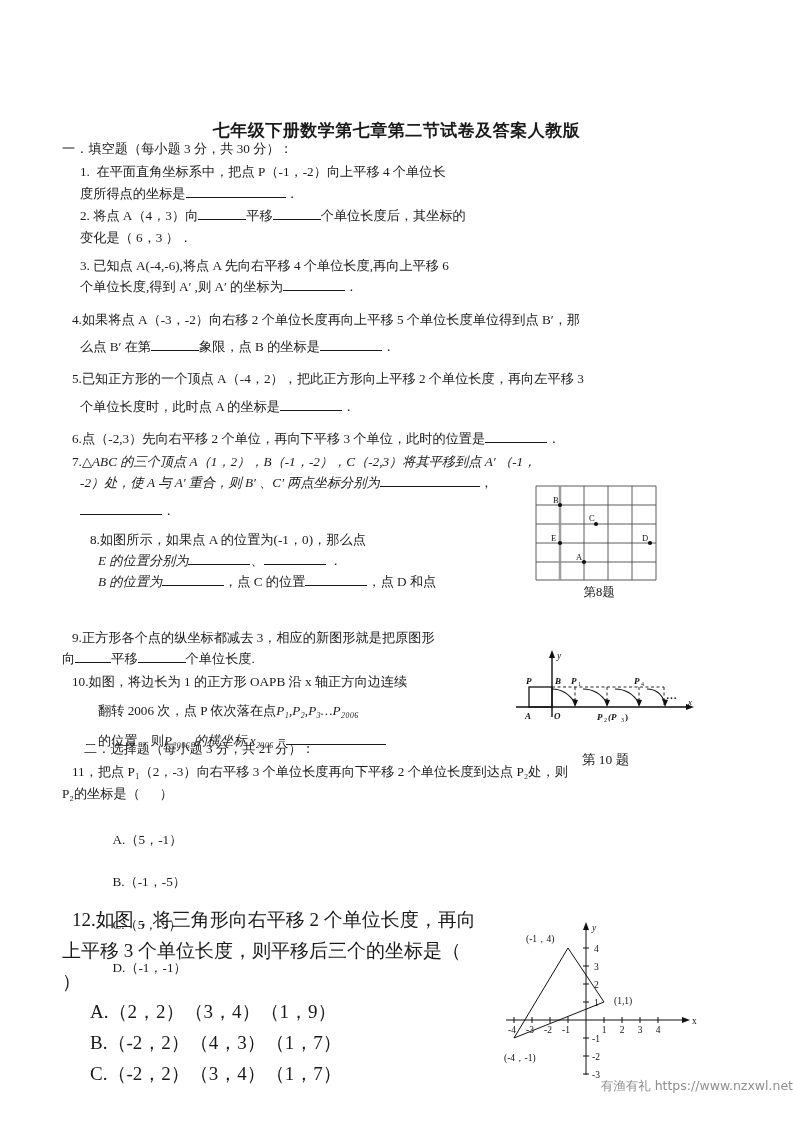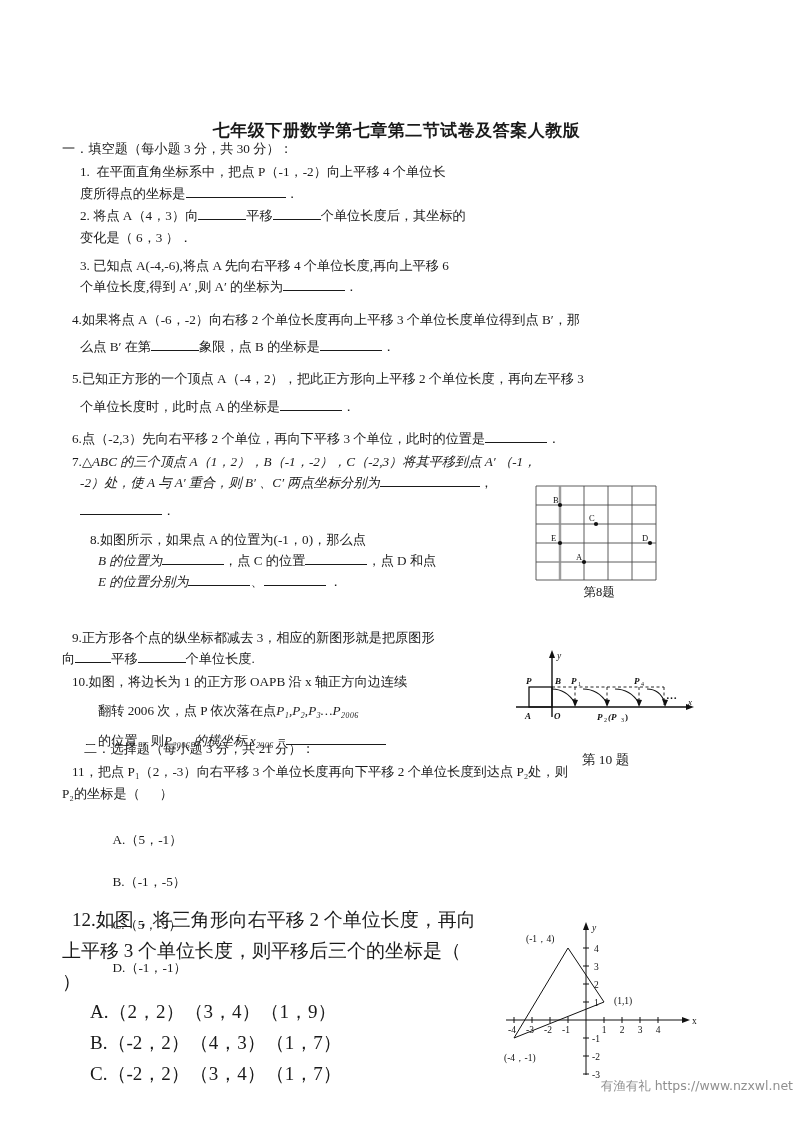--- a/index.html
+++ b/index.html
@@ -129,43 +129,43 @@
       <span class="ln i1"><span>2.</span>&nbsp;<span>将点 A（4，3）向</span><span class="blank b-sm"></span><span>平移</span><span class="blank b-sm"></span><span>个单位长度后，其坐标的</span></span>
       <span class="ln i1"><span>变化是（ 6，3 ）．</span></span>
     </div>
 
     <div class="q gap-sm">
       <span class="ln i1"><span>3.</span>&nbsp;<span>已知点 A(-4,-6),将点 A 先向右平移 4 个单位长度,再向上平移 6</span></span>
       <span class="ln i1"><span>个单位长度,得到 A′ ,则 A′ 的坐标为</span><span class="blank b-md"></span><span>．</span></span>
     </div>
 
     <div class="q gap-md">
-      <span class="ln i2"><span>4.</span><span>如果将点 A（-6，-2）向右移 2 个单位长度再向上平移 3 个单位长度单位得到点 B′，那</span></span>
+      <span class="ln i2"><span>4.</span><span>如果将点 A（-3，-2）向右移 2 个单位长度再向上平移 5 个单位长度单位得到点 B′，那</span></span>
       <span class="ln i1" style="margin-top:6px;"><span>么点 B′ 在第</span><span class="blank b-sm"></span><span>象限，点 B 的坐标是</span><span class="blank b-md"></span><span>．</span></span>
     </div>
 
     <div class="q gap-md">
       <span class="ln i2"><span>5.</span><span>已知正方形的一个顶点 A（-4，2），把此正方形向上平移 2 个单位长度，再向左平移 3</span></span>
       <span class="ln i1" style="margin-top:6px;"><span>个单位长度时，此时点 A 的坐标是</span><span class="blank b-md"></span><span>．</span></span>
     </div>
 
     <div class="q gap-md">
       <span class="ln i2"><span>6.</span><span>点（-2,3）先向右平移 2 个单位，再向下平移 3 个单位，此时的位置是</span><span class="blank b-md"></span><span>．</span></span>
     </div>
 
     <div class="q">
       <span class="ln i2"><span>7.</span><span class="it">△ABC 的三个顶点 A（1，2），B（-1，-2），C（-2,3）将其平移到点 A′ （-1，</span></span>
       <span class="ln i1"><span class="it">-2）处，使 A 与 A′ 重合，则 B′ 、C′ 两点坐标分别为</span><span class="blank b-xl"></span><span>，</span></span>
       <span class="ln i1" style="margin-top:7px;"><span class="blank b-lg"></span><span>．</span></span>
     </div>
 
     <div class="q gap-sm">
       <span class="ln" style="padding-left:28px;"><span>8.</span><span>如图所示，如果点 A 的位置为(-1，0)，那么点</span></span>
+      <span class="ln" style="padding-left:36px;"><span class="it">E 的位置分别为</span><span class="blank b-md"></span><span>、</span><span class="blank b-md"></span>&nbsp;<span>．</span></span>
       <span class="ln" style="padding-left:36px;"><span class="it">B 的位置为</span><span class="blank b-md"></span><span>，点 C 的位置</span><span class="blank b-md"></span><span>，点 D 和点</span></span>
-      <span class="ln" style="padding-left:36px;"><span class="it">E 的位置分别为</span><span class="blank b-md"></span><span>、</span><span class="blank b-md"></span>&nbsp;<span>．</span></span>
     </div>
 
     <div class="q" style="margin-top:34px;">
       <span class="ln i2"><span>9.</span><span>正方形各个点的纵坐标都减去 3，相应的新图形就是把原图形</span></span>
       <span class="ln i0"><span>向</span><span class="blank b-xs"></span><span>平移</span><span class="blank b-sm"></span><span>个单位长度.</span></span>
     </div>
 
     <div class="q">
       <span class="ln i2"><span>10.</span><span>如图，将边长为 1 的正方形 OAPB 沿 x 轴正方向边连续</span></span>
       <span class="ln" style="padding-left:36px;margin-top:8px;"><span>翻转 2006 次，点 P 依次落在点</span><span class="it">P₁,P₂,P₃…P₂₀₀₆</span></span>

